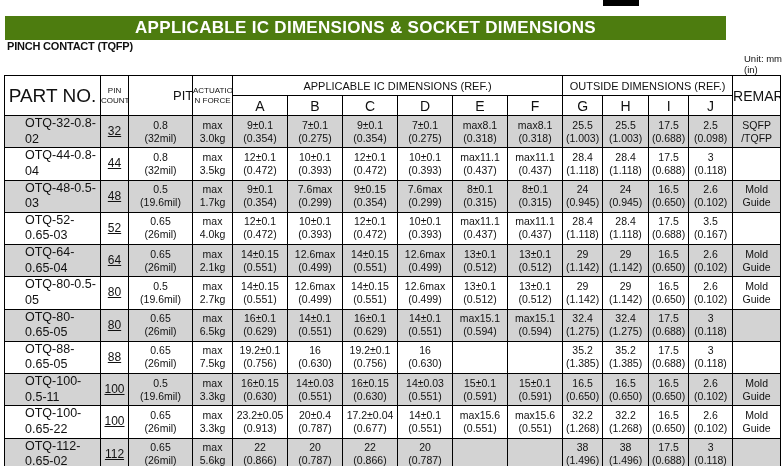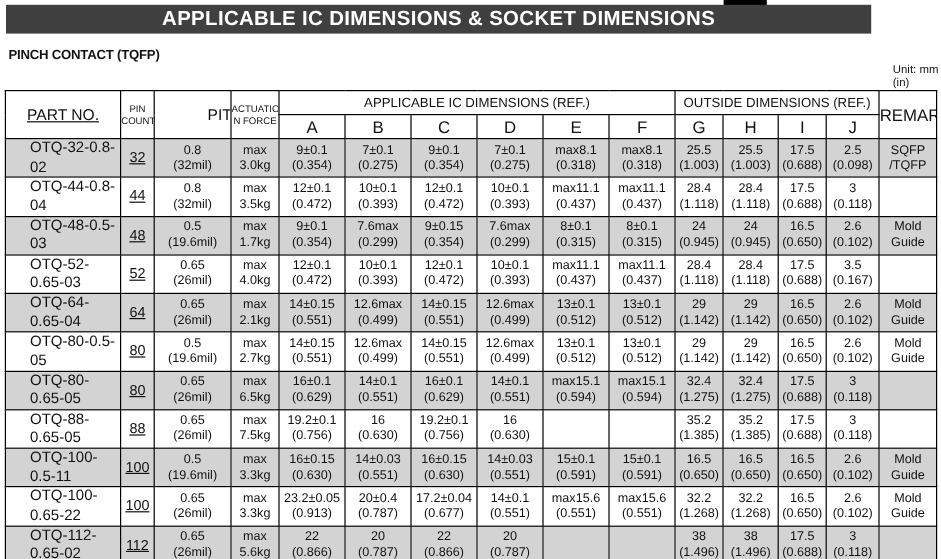--- a/index.html
+++ b/index.html
@@ -9,22 +9,22 @@
     font-family: "Liberation Sans", sans-serif;
     color: #111;
     position: relative;
     overflow: hidden;
   }
   .title-notch {
     position: absolute; left: 603px; top: 0; width: 36px; height: 6px;
     background: #000;
   }
   .title-bar {
-    position: absolute; left: 5px; top: 4px; width: 721px; height: 24px;
-    background: #404040; color: #fff;
+    position: absolute; left: 5px; top: 16px; width: 721px; height: 24px;
+    background: #4d7c0f; color: #fff;
     display: flex; align-items: center; justify-content: center;
     font-weight: bold; font-size: 17px; letter-spacing: 0.3px;
     white-space: nowrap;
   }
   .subtitle {
     position: absolute; left: 7px; top: 40px;
     font-size: 11px; font-weight: bold; letter-spacing: -0.2px;
   }
   .unit-note {
     position: absolute; right: 2px; top: 54px;
@@ -32,21 +32,21 @@
   }
   table.spec {
     position: absolute; left: 4px; top: 75px;
     width: 776px; border-collapse: collapse; table-layout: fixed;
   }
   .spec th, .spec td {
     border: 1px solid #000; padding: 0;
     text-align: center; vertical-align: middle; overflow: hidden;
   }
   .spec thead th { background: #fff; font-weight: normal; height: 19px; }
-  th.part-h  { font-size: 13px; text-decoration: underline; }
+  th.part-h  { font-size: 19px; }
   th.pin-h   { font-size: 8px; font-weight: bold; line-height: 1.2; }
   th.pitch-h { font-size: 13px; padding-left: 44px; }
   th.force-h { font-size: 8px; font-weight: bold; line-height: 1.2; }
   th.group-h { font-size: 11px; margin-top: 25px; }
   th.remarks-h { font-size: 14px; font-weight: bold; }
   .spec thead tr.h2 th { font-size: 14px; height: 19px; }
   .spec tbody td { height: 31px; font-size: 10.5px; line-height: 1.25; }
   .spec tbody td.part { text-align: left; padding-left: 20px; font-size: 12.5px; }
   .spec tbody td.pin  { font-size: 12px; text-decoration: underline; }
   .spec tbody tr.shaded td { background: #d3d3d3; }

